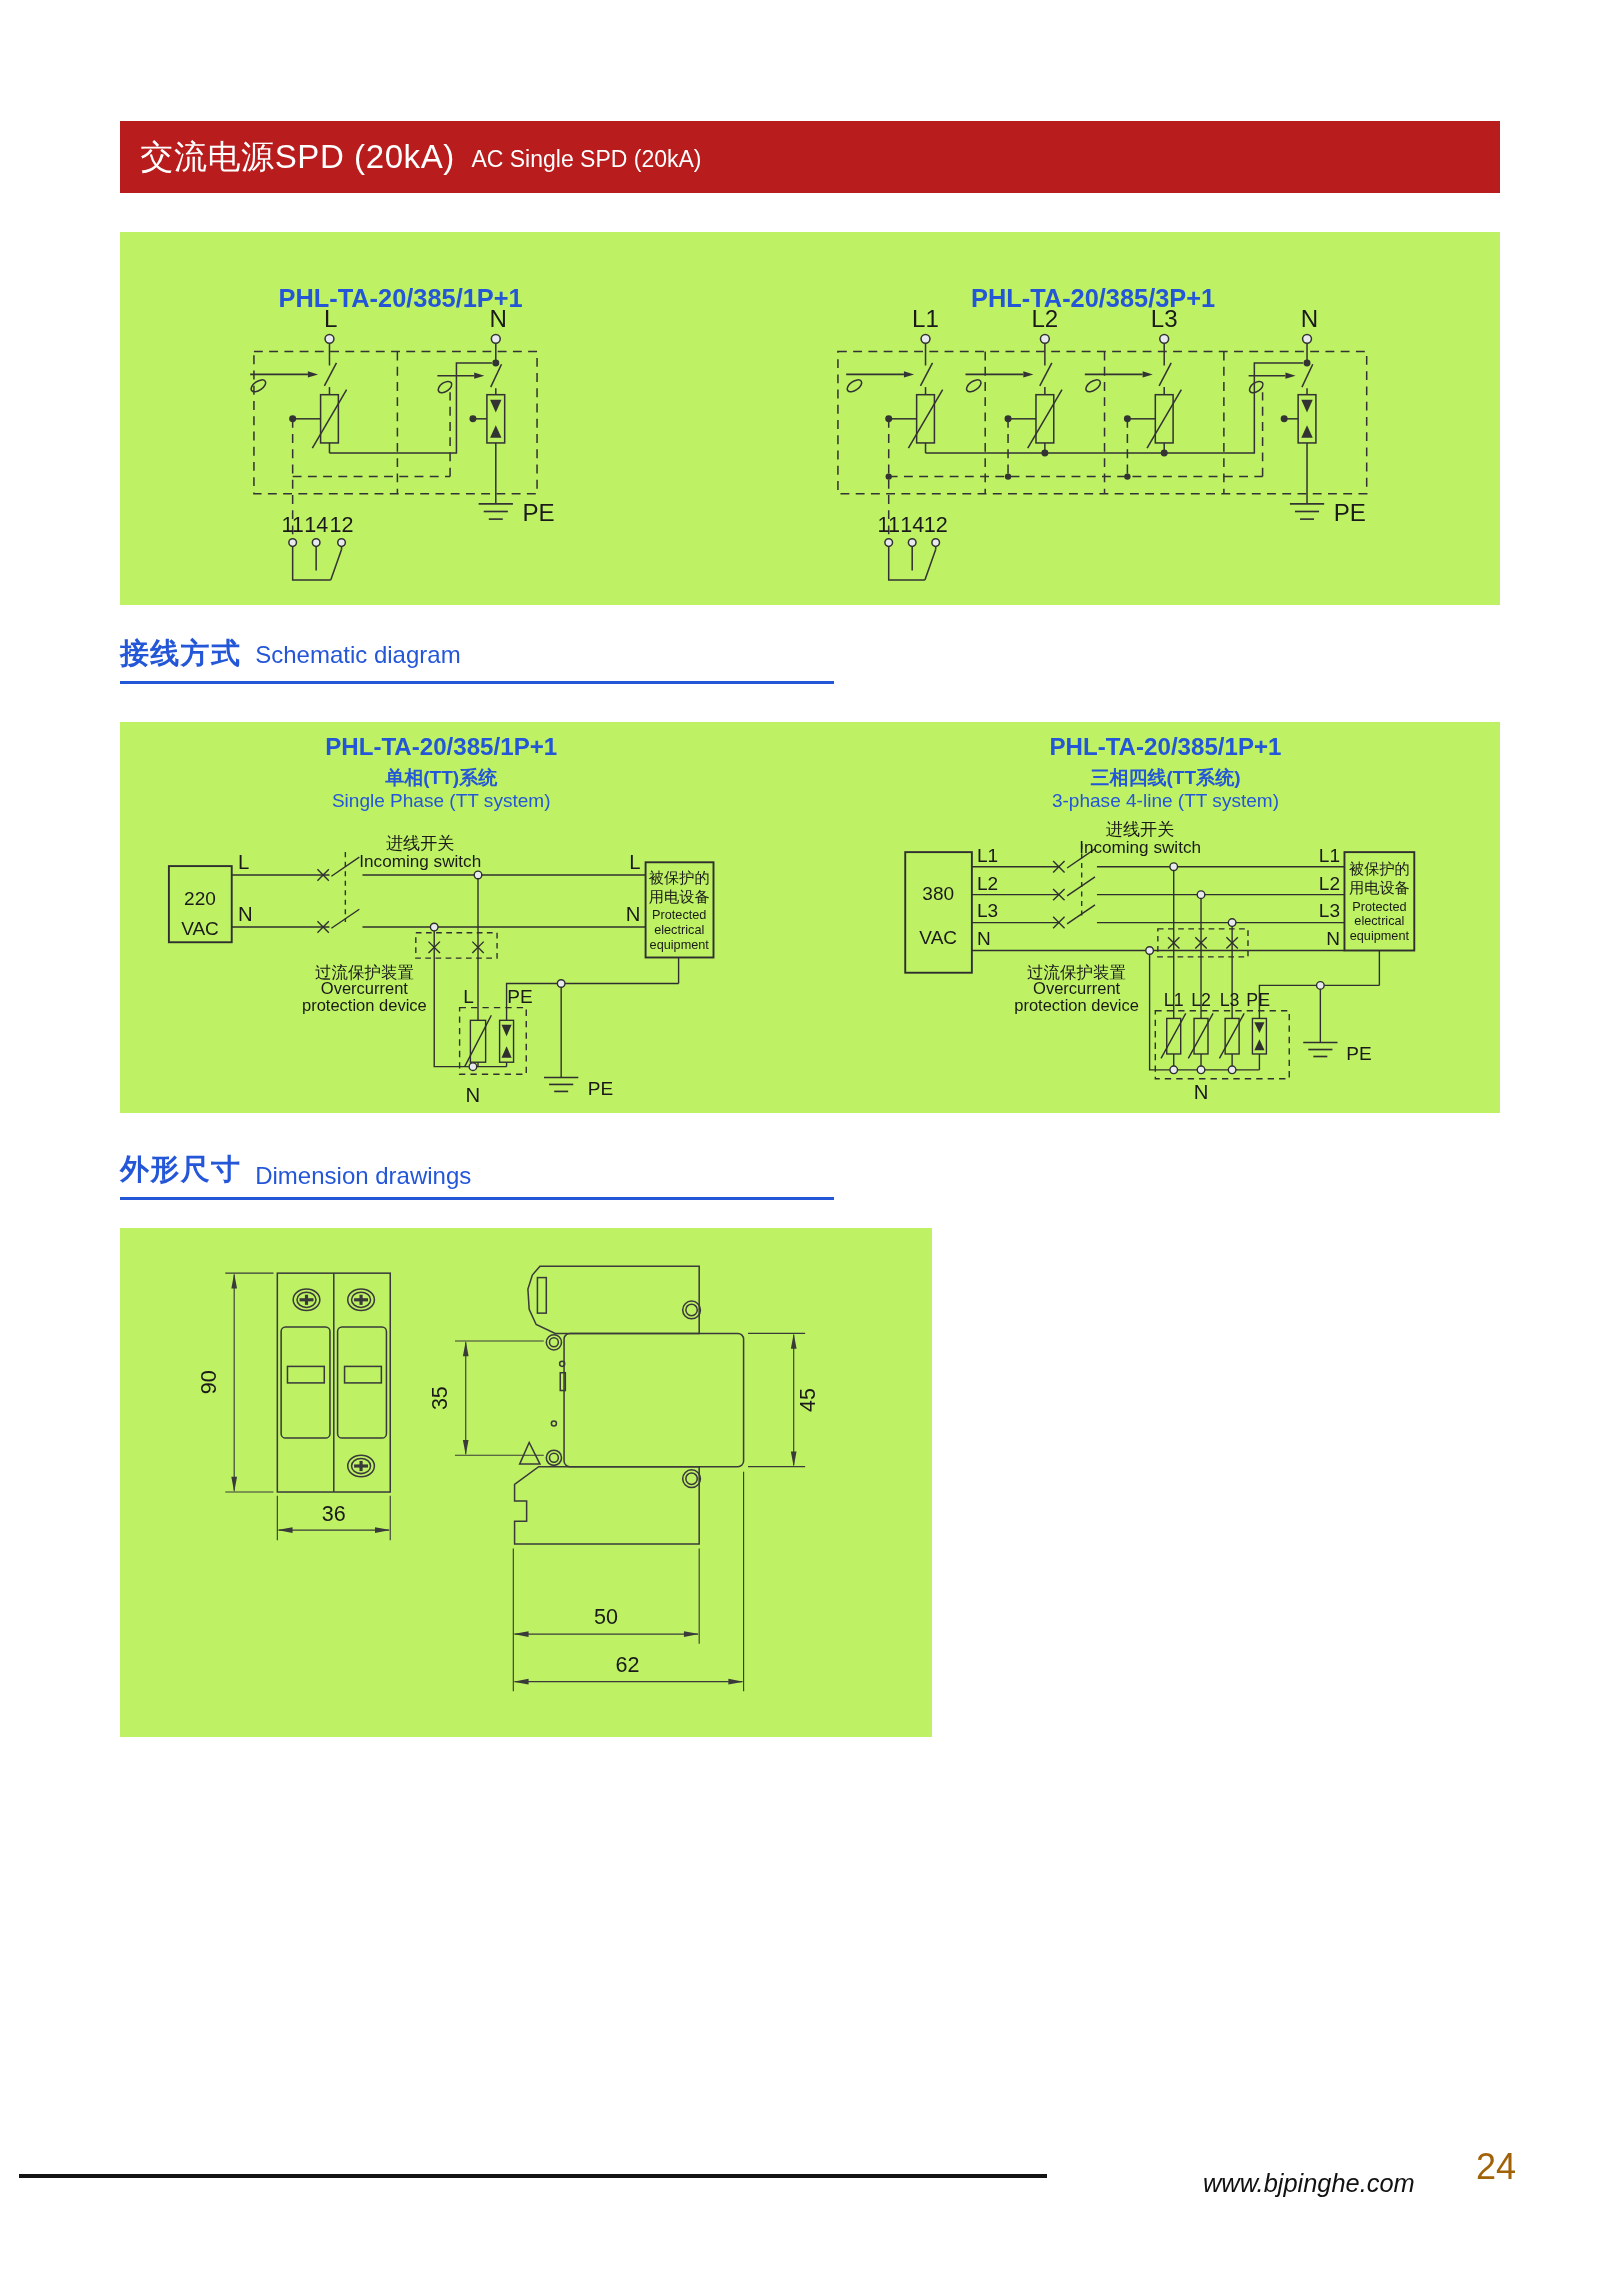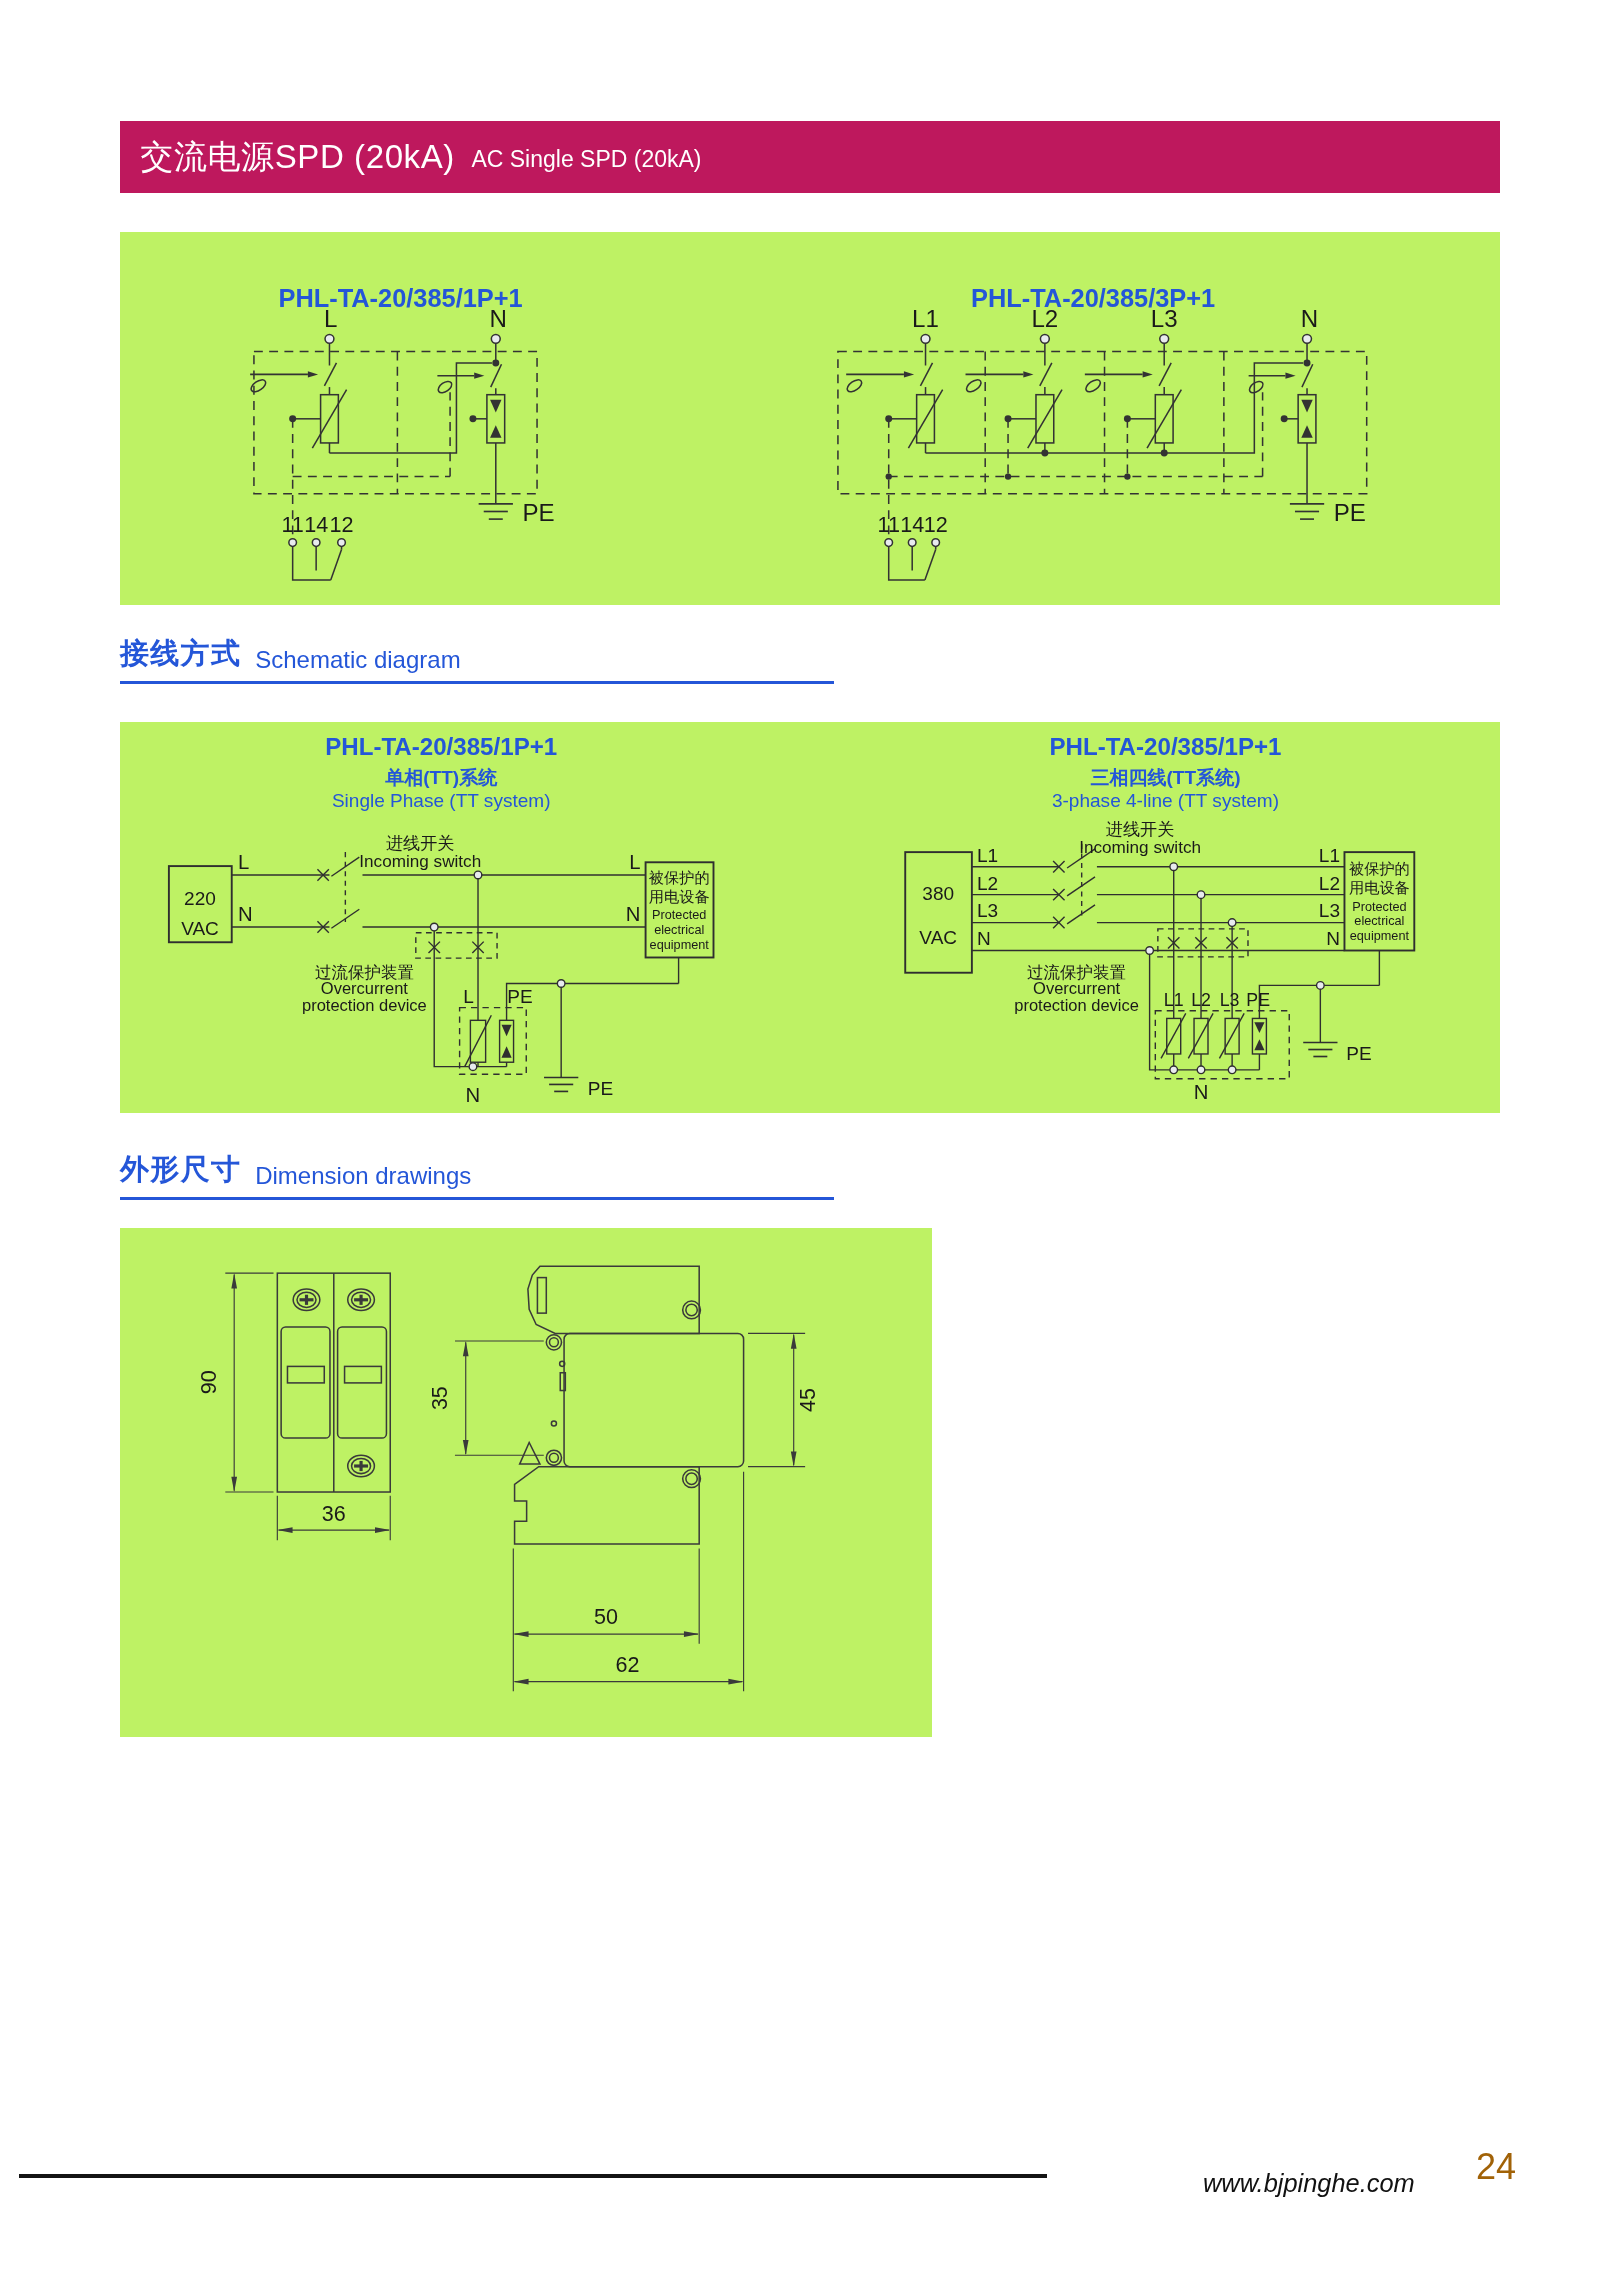--- a/index.html
+++ b/index.html
@@ -3,21 +3,21 @@
 <meta charset="utf-8">
 <style>
   html,body{margin:0;padding:0;}
   body{
     width:1620px;height:2273px;position:relative;background:#ffffff;
     font-family:"Liberation Sans",sans-serif;
   }
   .abs{position:absolute;}
   
   .header-bar{
-    left:120px;top:121px;width:1380px;height:72px;background:#be185d;
+    left:120px;top:121px;width:1380px;height:72px;background:#b91c1c;
     color:#fff;display:flex;align-items:center;padding-left:20.3px;box-sizing:border-box;
   }
   .header-bar .zh{font-size:33px;letter-spacing:0.6px;}
   .header-bar .en{font-size:23px;margin-left:16.5px;padding-top:5.1px;}
   
   .section-title{color:#2456D8;display:flex;align-items:baseline;}
   .section-title .zh{font-size:29px;font-weight:bold;letter-spacing:1.3px;}
   .section-title .en{font-size:24px;margin-left:14px;}
   .section-rule{height:2.5px;background:#2456D8;}
   
@@ -217,21 +217,21 @@
     <text x="370" y="150" font-size="38" text-anchor="middle">L2</text>
     <text x="558" y="150" font-size="38" text-anchor="middle">L3</text>
     <text x="787" y="150" font-size="38" text-anchor="middle">N</text>
     <text x="825" y="455" font-size="38">PE</text>
     <text x="124" y="472" font-size="34" text-anchor="middle">11</text>
     <text x="161" y="472" font-size="34" text-anchor="middle">14</text>
     <text x="198" y="472" font-size="34" text-anchor="middle">12</text>
   </svg>
 </div>
 
-<div class="abs section-title" style="left:120px;top:634px;align-items:flex-end;">
+<div class="abs section-title" style="left:120px;top:634px;">
   <span class="zh">接线方式</span>
   <span class="en">Schematic diagram</span>
 </div>
 <div class="abs section-rule" style="left:120px;top:681px;width:714px;"></div>
 
 <div class="abs panel" style="left:120px;top:722px;width:1380px;height:391px;">
 
   <svg class="abs" style="left:0;top:0" width="690" height="391" viewBox="0 0 1087 616">
     <g stroke="#2f2f2f" stroke-width="2.2" fill="none">
       <rect x="77" y="227" width="99" height="120" stroke-width="3"></rect>

